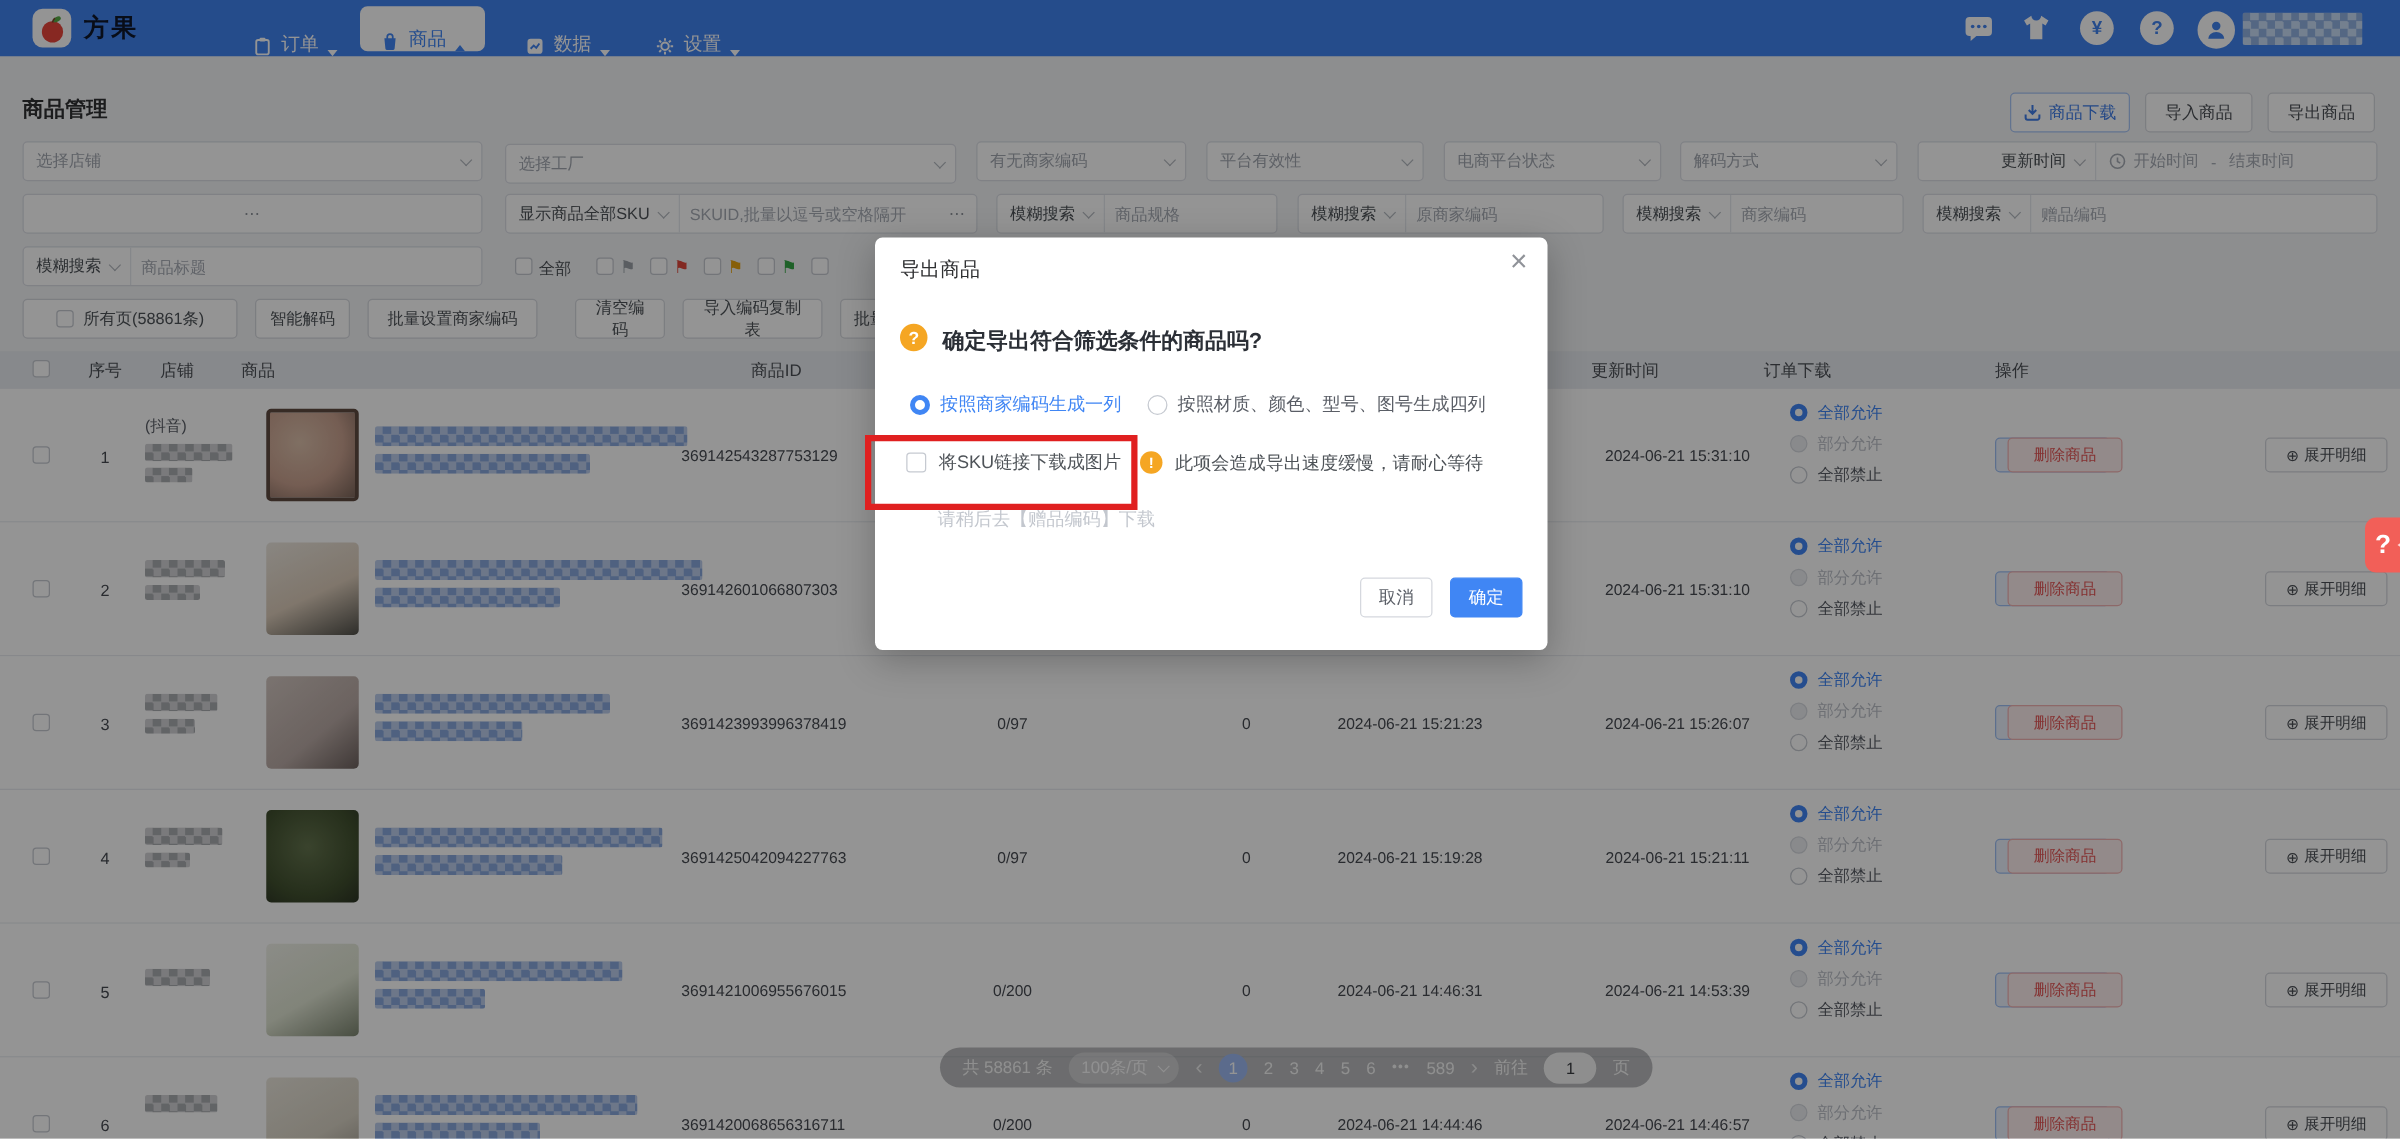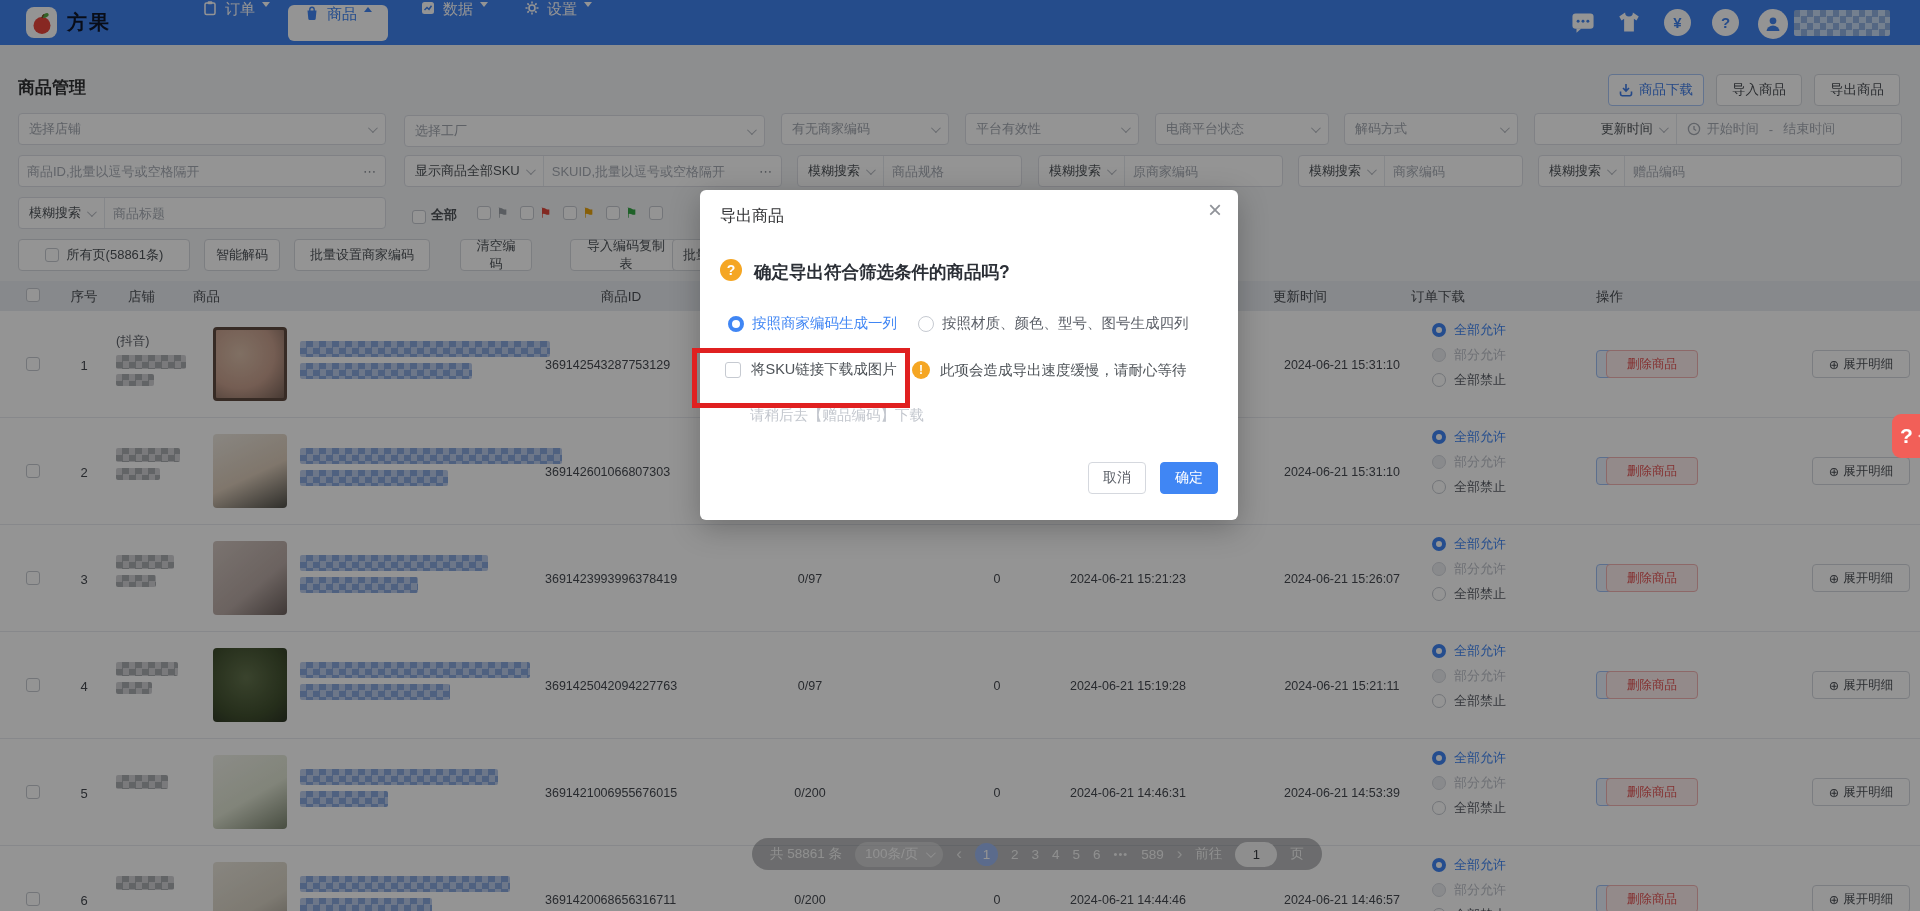--- a/index.html
+++ b/index.html
@@ -4,21 +4,21 @@
 <style>
 * { margin:0; padding:0; box-sizing:border-box; }
 html,body { width:1920px; height:911px; }
 body { position:relative; overflow:hidden; background:#f3f4f6; font-family:"Liberation Sans","DejaVu Sans",sans-serif; color:#4b4f55; }
 
 
 .topnav { position:absolute; left:0; top:0; width:1920px; height:45px; background:#4183f0; z-index:5; }
 .brand { position:absolute; left:26px; top:7px; display:flex; align-items:center; gap:10px; }
 .logo { width:31px; height:31px; background:#fff; border-radius:8px; display:flex; align-items:center; justify-content:center; }
 .brand-name { color:#0f172a; font-size:20px; font-weight:bold; letter-spacing:2px; }
-.mi { position:absolute; top:0; height:45px; display:flex; align-items:flex-start; gap:7px; color:#fff; font-size:15px; cursor:pointer;font-family:Liberation Mono, monospace; }
+.mi { position:absolute; top:0; height:45px; display:flex; align-items:flex-end; gap:7px; color:#fff; font-size:15px; cursor:pointer;font-family:Liberation Mono, monospace; }
 .mi svg { display:block; }
 .mi.active { top:5px; height:36px; background:#fff; color:#4086f4; border-radius:6px; padding:0 16px; }
 .tri { width:0; height:0; border-left:4px solid transparent; border-right:4px solid transparent; border-top:5px solid #fff; margin-top:2px; }
 .tri.up { border-top:none; border-bottom:5px solid #4086f4; }
 .navdot { width:27px; height:27px; border-radius:50%; background:#fff; color:#4183f0; font-weight:bold; font-size:15px; display:flex; align-items:center; justify-content:center; }
 .nav-ic { position:absolute; top:9px; cursor:pointer; }
 .avatar { width:30px; height:30px; border-radius:50%; background:#fff; display:flex; align-items:center; justify-content:center; }
 
 
 .pix { background:repeating-conic-gradient(var(--pa) 0% 25%, var(--pb) 0% 50%); background-size:13px 13px; border-radius:2px; }
@@ -35,21 +35,21 @@
 .fbox { position:absolute; height:32px; background:#fff; border:1px solid #dcdfe6; border-radius:4px; display:flex; align-items:center; font-size:13px;justify-content:center; }
 .fsel { display:flex; align-items:center; justify-content:space-between; width:100%; padding:0 10px; color:#a2a7b0; cursor:pointer; }
 .fsel.dark, .seg.dark { color:#4e5358; }
 .cv { width:7px; height:7px; border-right:1.5px solid #b4b8bf; border-bottom:1.5px solid #b4b8bf; transform:rotate(45deg) translateY(-2px); flex:none; }
 .seg { display:flex; align-items:center; gap:6px; padding:0 10px; height:100%; cursor:pointer; flex:none; }
 .seg.divr { border-right:1px solid #e6e9ee; }
 .fbox input { border:none; outline:none; flex:1 1 auto; min-width:0; height:100%; padding:0 8px; font-size:13px; color:#4e5358; background:transparent; font-family:inherit; }
 .fbox input::placeholder { color:#a7acb5; }
 .sfx { color:#8f949c; padding:0 8px; letter-spacing:1px; cursor:pointer; }
 .cb { width:14px; height:14px; border:1px solid #c6cad1; border-radius:3px; background:#fff; display:inline-block; flex:none; cursor:pointer; }
-.flagrow { position:absolute; display:flex; align-items:flex-end; gap:5px; font-size:13px; color:#4e5358;font-weight:bold; }
+.flagrow { position:absolute; display:flex; align-items:flex-start; gap:5px; font-size:13px; color:#4e5358; }
 .flag { font-size:14px; line-height:1; }
 
 
 .tbtn { position:absolute; top:239px; height:32px; background:#fff; border:1px solid #d6d9df; border-radius:4px; color:#4e5358; font-size:13px; display:flex; align-items:center; justify-content:center; gap:8px; cursor:pointer; padding:0 10px; }
 
 
 .thead { position:absolute; left:0; top:281px; width:1920px; height:30px; background:#e9ecf1; font-size:13.5px; color:#4b4f55; z-index:1; }
 .th { position:absolute; top:7px; }
 .trow { position:absolute; left:0; width:1920px; height:107px; background:#fff; border-bottom:1px solid #e8ebf0; }
 .cell { position:absolute; font-size:12.5px; color:#474b52; }
@@ -242,21 +242,20 @@
         <circle cx="7" cy="7" r="5.6" fill="none" stroke="#a7acb5" stroke-width="1.3"></circle>
         <path d="M7 4v3.2l2.2 1.3" fill="none" stroke="#a7acb5" stroke-width="1.3"></path>
       </svg>
     </span>
   <span class="seg" style="color:#a7acb5; padding-left:4px;">开始时间</span>
   <span style="color:#a7acb5;">-</span>
   <span class="seg" style="color:#a7acb5;">结束时间</span>
 </div>
 
 <div class="fbox" style="left:18px; top:155px; width:368px;">
-  <input placeholder="商品ID,批量以逗号或空格隔开" style="">
   <span class="sfx">⋯</span>
 </div>
 <div class="fbox" style="left:404px; top:155px; width:378px;">
   <div class="seg dark divr">
       <span>显示商品全部SKU</span>
       <i class="cv"></i>
     </div>
   <input placeholder="SKUID,批量以逗号或空格隔开" style="">
   <span class="sfx">⋯</span>
 </div>
@@ -326,21 +325,21 @@
   </button>
 <button class="tbtn" style="left:204px; width:76px;">
     <span>智能解码</span>
   </button>
 <button class="tbtn" style="left:294px; width:136px;">
     <span>批量设置商家编码</span>
   </button>
 <button class="tbtn" style="left:460px; width:72px;">
     <span>清空编码</span>
   </button>
-<button class="tbtn" style="left:570px; width:112px;">
+<button class="tbtn" style="left:546px; width:112px;">
     <span>导入编码复制表</span>
   </button>
 <button class="tbtn" style="left:672px; width:96px; justify-content:flex-start;">
     <span>批量</span>
   </button>
 
 <div class="thead">
   <i class="cb" style="position:absolute; left:26px; top:7px;"></i>
   <span class="th" style="left:58px; width:52px; text-align:center;">序号</span>
   <span class="th" style="left:128px;">店铺</span>

